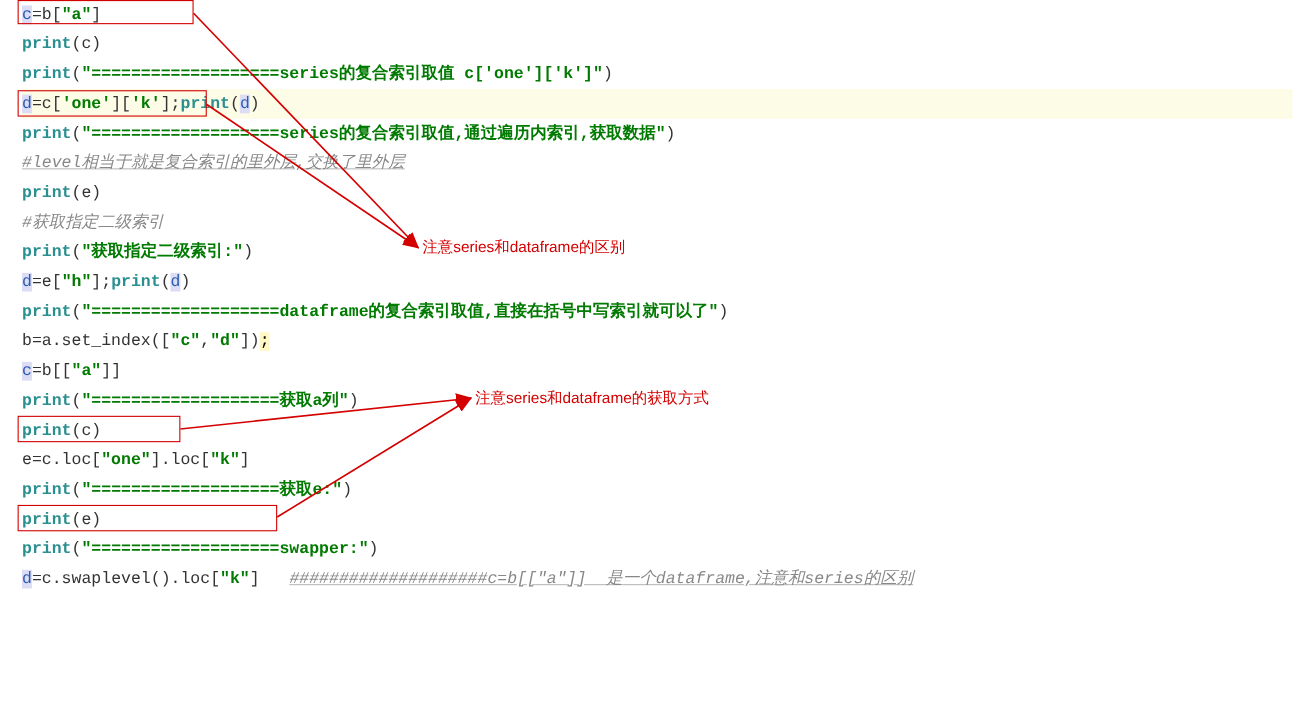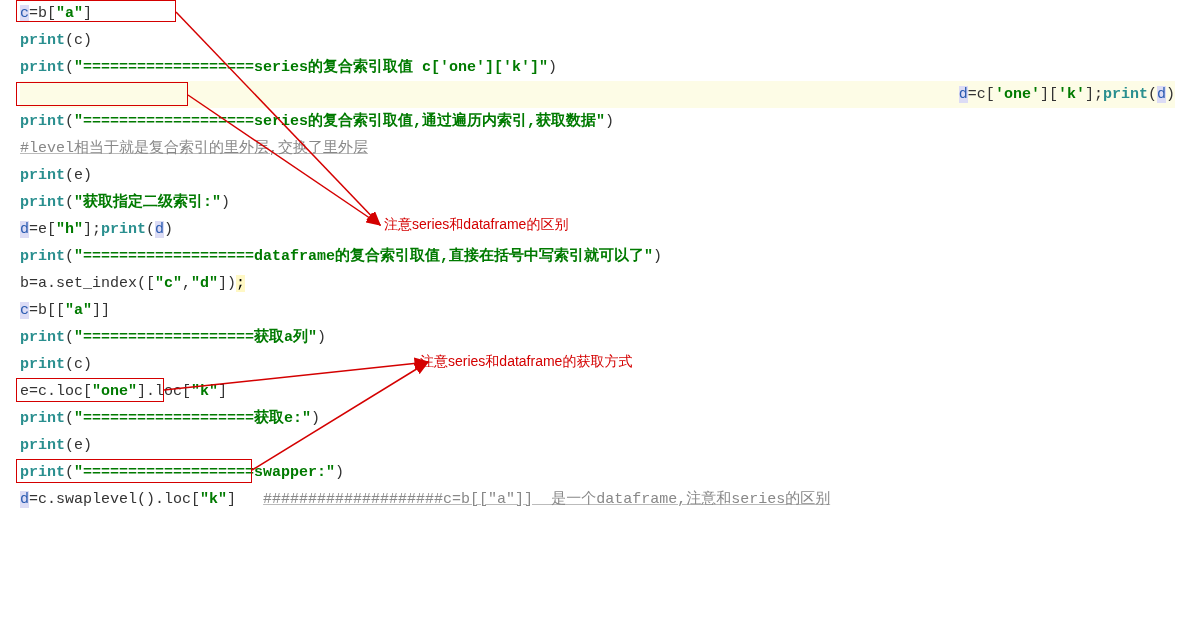--- a/index.html
+++ b/index.html
@@ -17,28 +17,27 @@
   line-height: 27px;
   position: relative;
 }
 .line {
   white-space: pre;
   height: 27px;
   position: relative;
 }
 .line.highlight-line {
   background: #fdfce6;
-  text-align: right;
 }
 .fn { color: #2a8f8f; font-weight: bold; margin-top: 28px; }
 .hl-var { background: #dcdcf5; color: #2a5bb0; }
 .str { color: #007a00; font-weight: bold; }
 .plain { color: #333333; }
 .comment { color: #888888; font-style: italic; }
-.comment-u { color: #888888; text-decoration: underline; text-decoration-color: #bbb; }
+.comment-u { color: #888888; font-style: italic; text-decoration: underline; text-decoration-color: #bbb; }
 .semi-hl { background: #fff8c5; }
 .red-box {
   position: absolute;
   border: 1.5px solid #d40000;
   pointer-events: none;
 }
 .annotation {
   position: absolute;
   color: #d40000;
   font-family: "Microsoft YaHei", sans-serif;
@@ -57,41 +56,42 @@
 <body>
 
 <div class="code-area">
   <div class="line"><span class="hl-var">c</span><span class="plain">=b[</span><span class="str">"a"</span><span class="plain">]</span></div>
   <div class="line"><span class="fn">print</span><span class="plain">(c)</span></div>
   <div class="line"><span class="fn">print</span><span class="plain">(</span><span class="str">"===================series的复合索引取值 c['one']['k']"</span><span class="plain">)</span></div>
   <div class="line highlight-line"><span class="hl-var">d</span><span class="plain">=c[</span><span class="str">'one'</span><span class="plain">][</span><span class="str">'k'</span><span class="plain">];</span><span class="fn">print</span><span class="plain">(</span><span class="hl-var">d</span><span class="plain">)</span></div>
   <div class="line"><span class="fn">print</span><span class="plain">(</span><span class="str">"===================series的复合索引取值,通过遍历内索引,获取数据"</span><span class="plain">)</span></div>
   <div class="line"><span class="comment-u">#level相当于就是复合索引的里外层,交换了里外层</span></div>
   <div class="line"><span class="fn">print</span><span class="plain">(e)</span></div>
+  <div class="line"><span class="comment">#获取指定二级索引</span></div>
   <div class="line"><span class="fn">print</span><span class="plain">(</span><span class="str">"获取指定二级索引:"</span><span class="plain">)</span></div>
   <div class="line"><span class="hl-var">d</span><span class="plain">=e[</span><span class="str">"h"</span><span class="plain">];</span><span class="fn">print</span><span class="plain">(</span><span class="hl-var">d</span><span class="plain">)</span></div>
   <div class="line"><span class="fn">print</span><span class="plain">(</span><span class="str">"===================dataframe的复合索引取值,直接在括号中写索引就可以了"</span><span class="plain">)</span></div>
   <div class="line"><span class="plain">b=a.set_index([</span><span class="str">"c"</span><span class="plain">,</span><span class="str">"d"</span><span class="plain">])</span><span class="semi-hl">;</span></div>
   <div class="line"><span class="hl-var">c</span><span class="plain">=b[[</span><span class="str">"a"</span><span class="plain">]]</span></div>
   <div class="line"><span class="fn">print</span><span class="plain">(</span><span class="str">"===================获取a列"</span><span class="plain">)</span></div>
   <div class="line"><span class="fn">print</span><span class="plain">(c)</span></div>
   <div class="line"><span class="plain">e=c.loc[</span><span class="str">"one"</span><span class="plain">].loc[</span><span class="str">"k"</span><span class="plain">]</span></div>
   <div class="line"><span class="fn">print</span><span class="plain">(</span><span class="str">"===================获取e:"</span><span class="plain">)</span></div>
   <div class="line"><span class="fn">print</span><span class="plain">(e)</span></div>
   <div class="line"><span class="fn">print</span><span class="plain">(</span><span class="str">"===================swapper:"</span><span class="plain">)</span></div>
   <div class="line"><span class="hl-var">d</span><span class="plain">=c.swaplevel().loc[</span><span class="str">"k"</span><span class="plain">]   </span><span class="comment-u">####################c=b[["a"]]  是一个dataframe,注意和series的区别</span></div>
 </div>
 
 <div class="red-box" style="top:0px;left:16px;width:160px;height:22px;"></div>
 <div class="red-box" style="top:82px;left:16px;width:172px;height:24px;"></div>
 <div class="red-box" style="top:378px;left:16px;width:148px;height:24px;"></div>
 <div class="red-box" style="top:459px;left:16px;width:236px;height:24px;"></div>
 
 <div class="annotation" style="top:216px;left:384px;">注意series和dataframe的区别</div>
-<div class="annotation" style="top:353px;left:420px;">注意series和dataframe的获取方式</div>
+<div class="annotation" style="top:353px;left:432px;">注意series和dataframe的获取方式</div>
 
 <svg class="svg-overlay" width="1195" height="644">
   <defs>
     <marker id="arrowhead" markerWidth="10" markerHeight="8" refX="9" refY="4" orient="auto">
       <polygon points="0 0, 10 4, 0 8" fill="#d40000"></polygon>
     </marker>
   </defs>
   <line x1="176" y1="12" x2="380" y2="225" stroke="#d40000" stroke-width="1.5" marker-end="url(#arrowhead)"></line>
   <line x1="188" y1="95" x2="380" y2="225" stroke="#d40000" stroke-width="1.5" marker-end="url(#arrowhead)"></line>
   <line x1="164" y1="390" x2="428" y2="362" stroke="#d40000" stroke-width="1.5" marker-end="url(#arrowhead)"></line>

